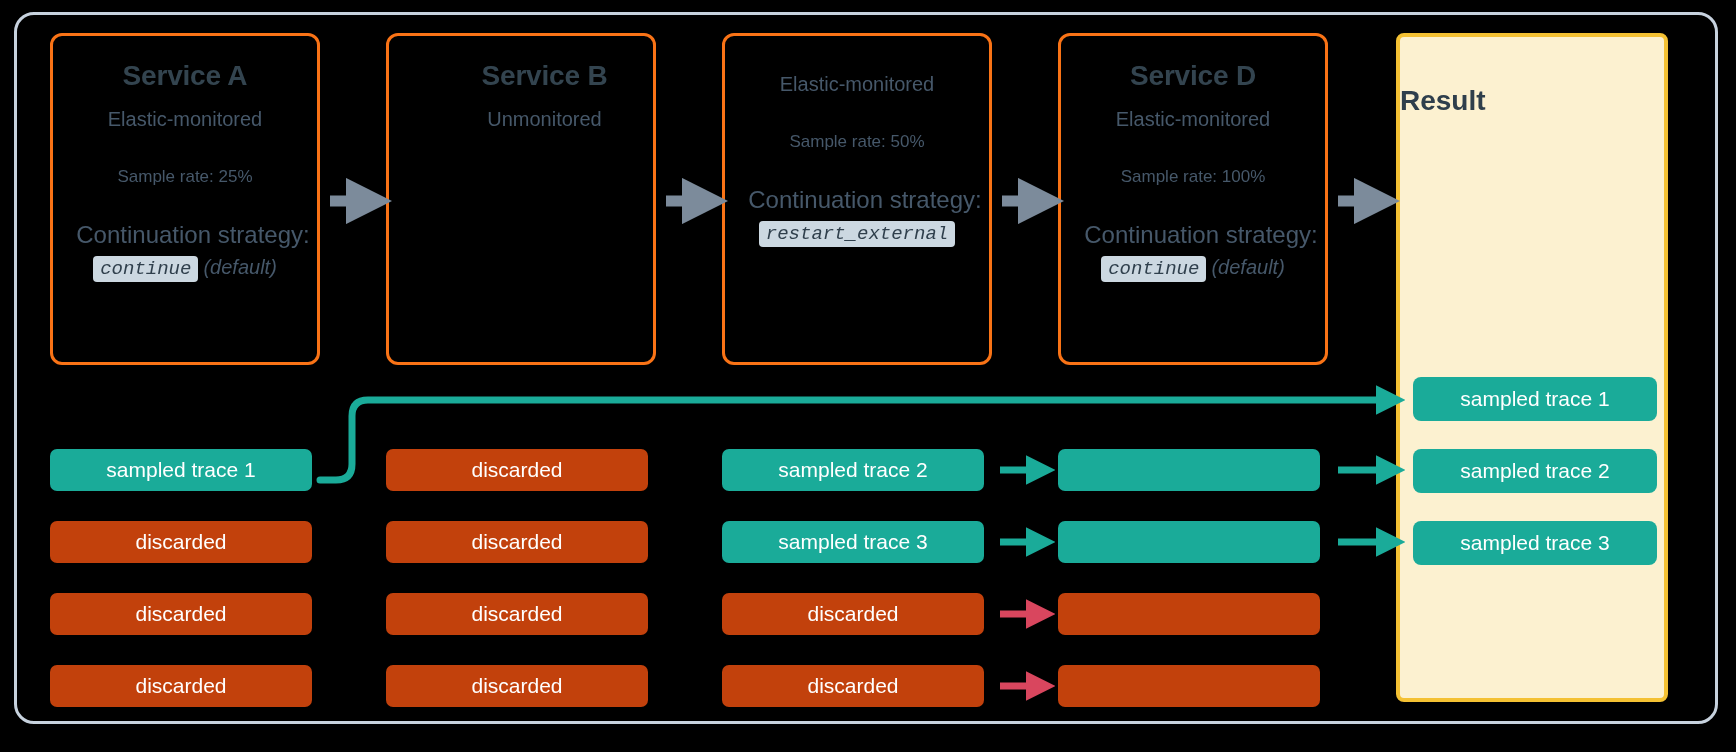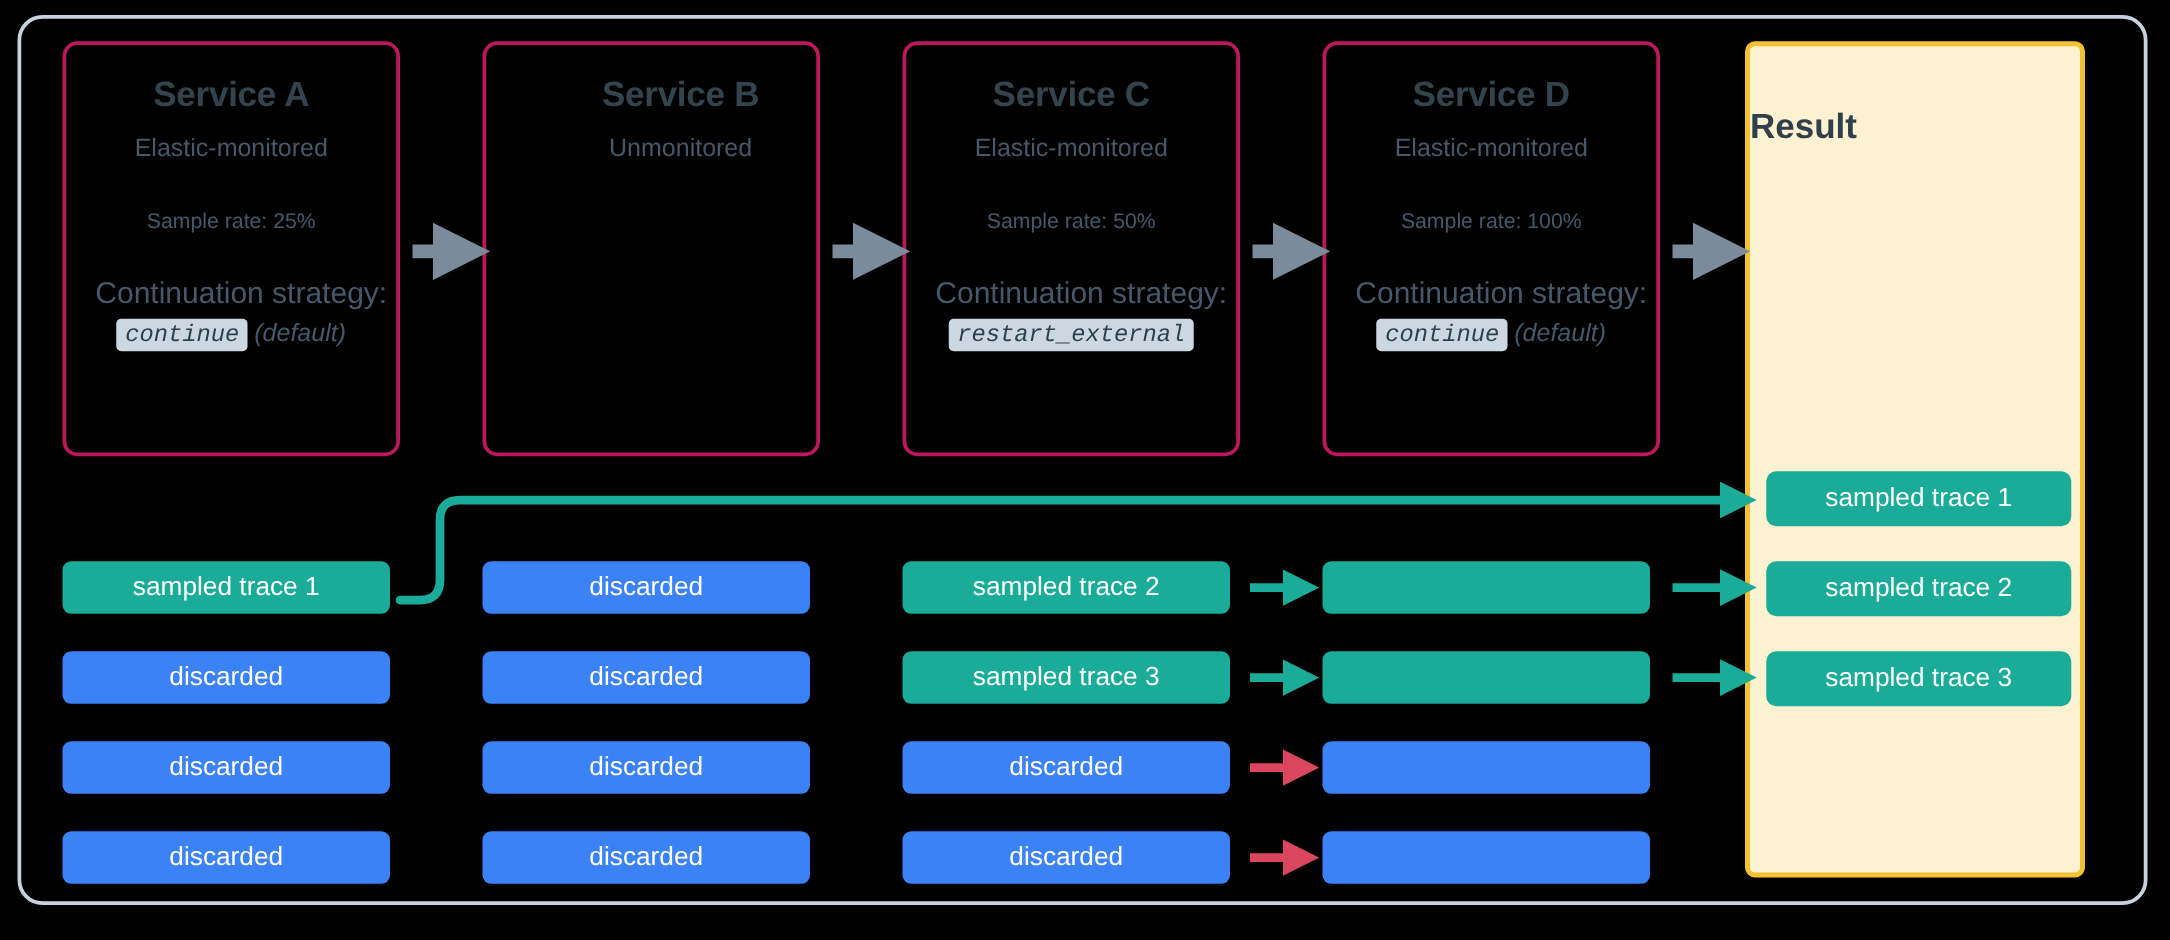--- a/index.html
+++ b/index.html
@@ -39,21 +39,21 @@
     position: absolute;
     left: 0; top: 0;
     width: 1736px; height: 752px;
   }
 
   .service-box {
     position: absolute;
     top: 33px;
     width: 270px;
     height: 332px;
-    border: 3px solid #be185d;
+    border: 3px solid #f97316;
     border-radius: 12px;
     box-sizing: border-box;
     background: #000000;
     text-align: center;
     padding-top: 22px;
   }
   .service-title {
     font-size: 28px;
     font-weight: bold;
     color: #33444f;
@@ -126,21 +126,21 @@
     height: 42px;
     border-radius: 7px;
     display: flex;
     align-items: center;
     justify-content: center;
     color: #ffffff;
     font-size: 21px;
     box-sizing: border-box;
   }
   .trace-box.sampled { background: #1aab99; }
-  .trace-box.discarded { background: #3b82f6; }
+  .trace-box.discarded { background: #c2410c; }
 
   .result-box {
     position: absolute;
     width: 244px;
     height: 44px;
     border-radius: 8px;
     display: flex;
     align-items: center;
     justify-content: center;
     color: #ffffff;
@@ -176,21 +176,20 @@
         <code class="badge">continue</code><span class="default-note">(default)</span>
       </div>
     </div>
 
     <div class="service-box" style="left:386px;padding-left:47px;">
       <div class="service-title">Service B</div>
       <div class="service-sub">Unmonitored</div>
     </div>
 
     <div class="service-box" style="left:722px;">
-      <div class="service-title">Service C</div>
       <div class="service-sub">Elastic-monitored</div>
       <div class="service-rate">Sample rate: 50%</div>
       <div class="service-strategy-label">Continuation strategy:</div>
       <div class="strategy-line">
         <code class="badge">restart_external</code>
       </div>
     </div>
 
     <div class="service-box" style="left:1058px;">
       <div class="service-title">Service D</div>

